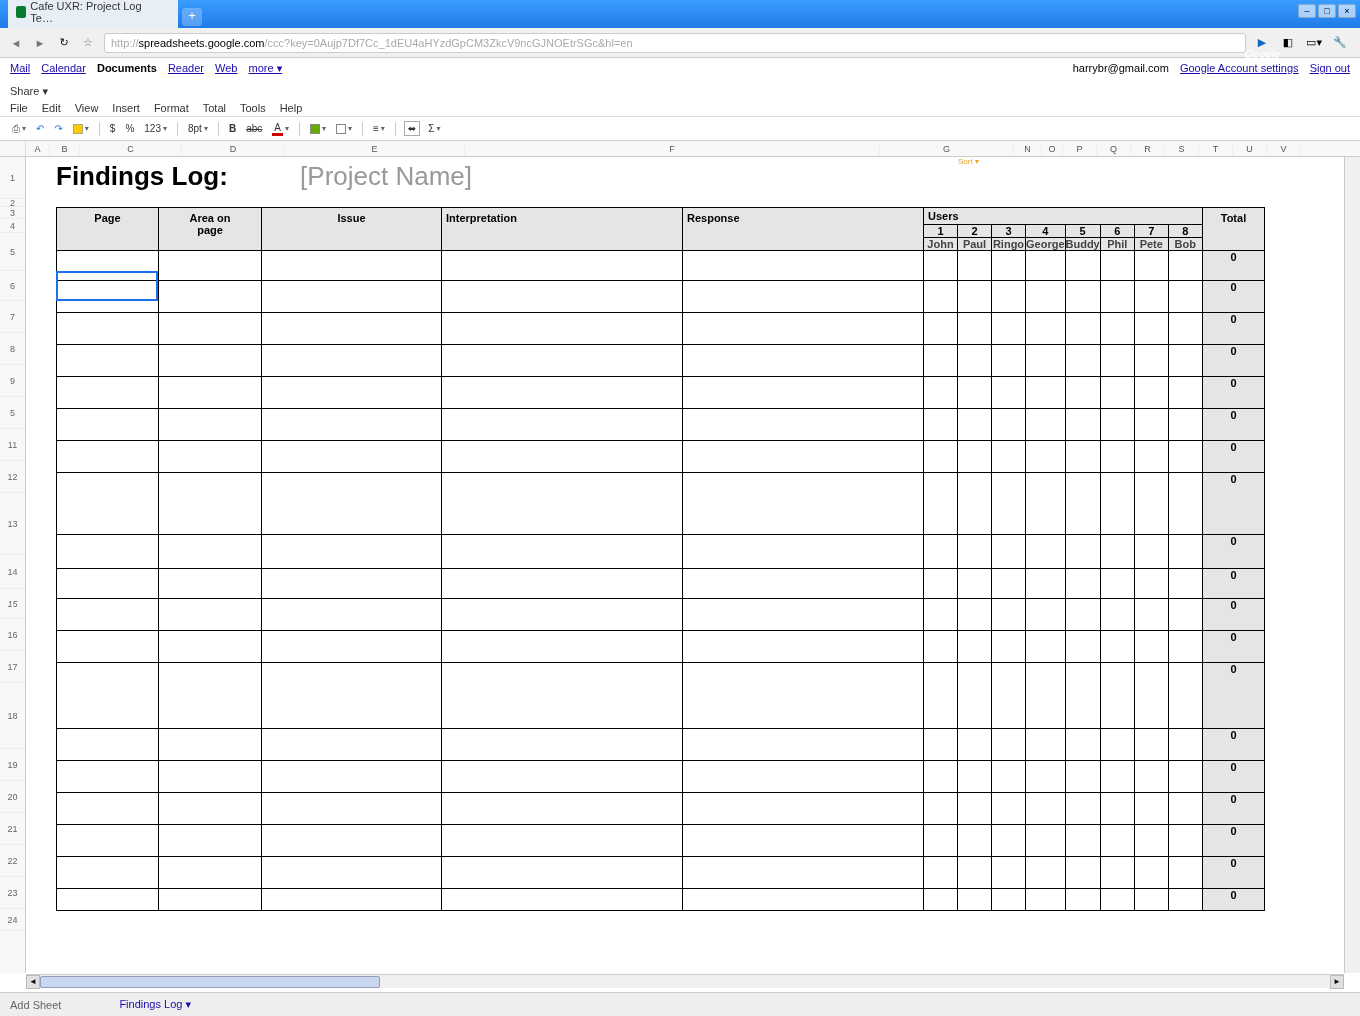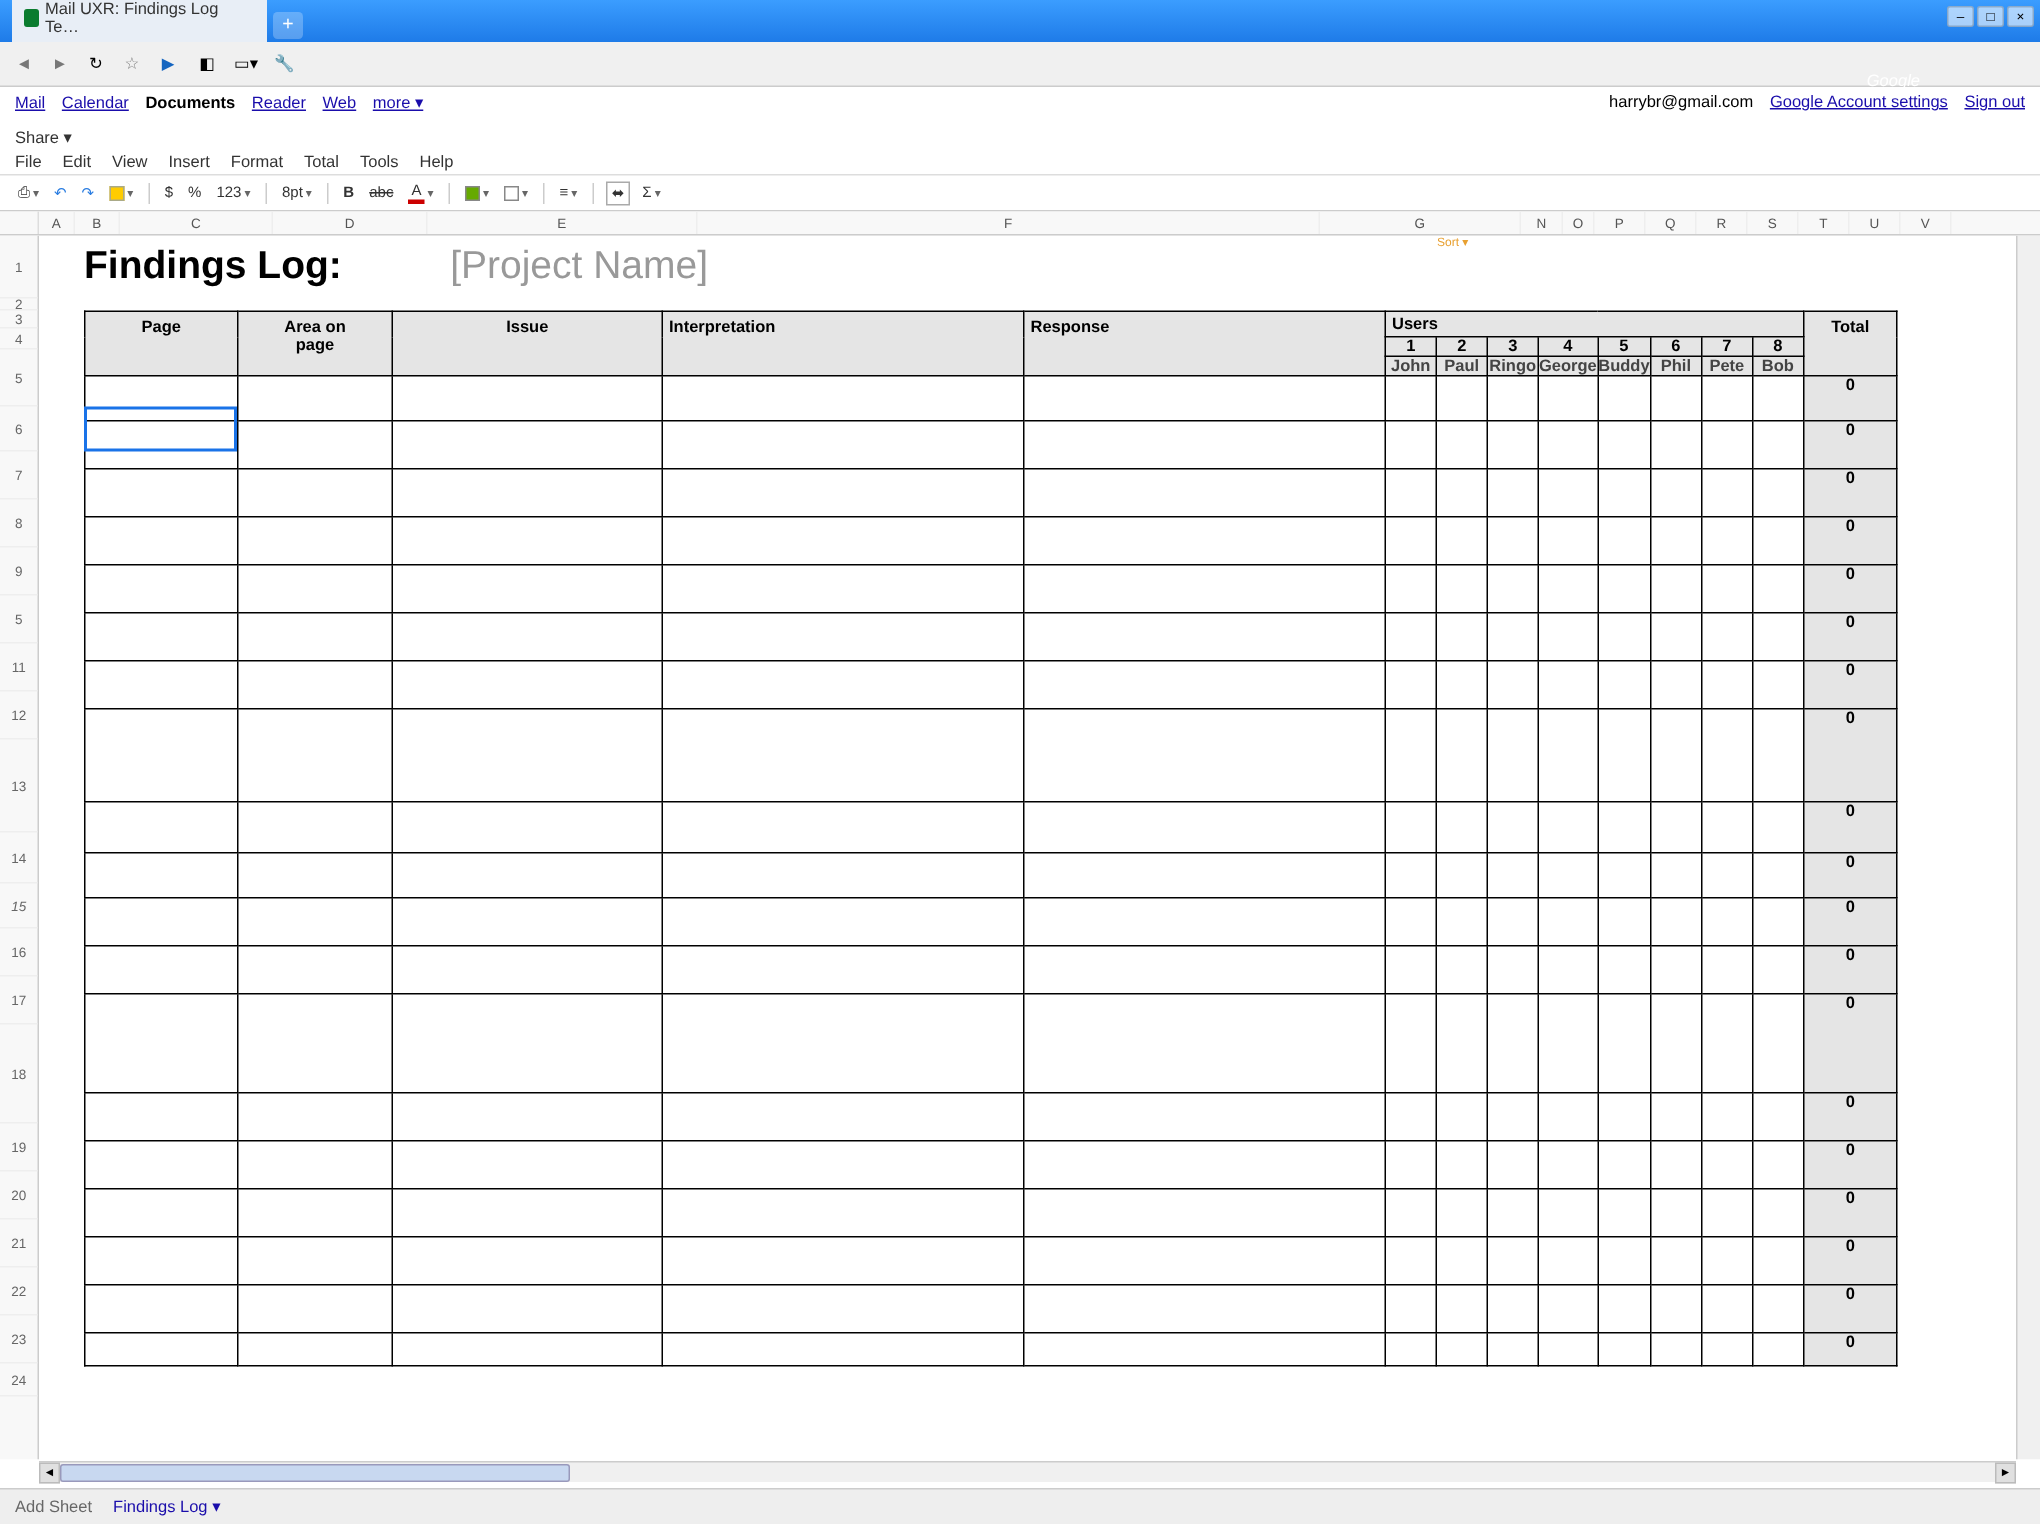--- a/index.html
+++ b/index.html
@@ -94,44 +94,47 @@
 
 .hscroll { position: absolute; bottom: 28px; left: 26px; right: 16px; height: 14px; background: #f0f0f0; border-top: 1px solid #ccc; display: flex; align-items: center; }
 .hscroll .arrow { width: 14px; height: 14px; background: #e0e0e0; border: 1px solid #bbb; font-size: 8px; text-align: center; line-height: 12px; }
 .hscroll .track { flex: 1; position: relative; height: 14px; }
 .hscroll .thumb { position: absolute; left: 0; width: 340px; height: 12px; top: 1px; background: #c8d8f0; border: 1px solid #99b; border-radius: 2px; }
 .vscroll { position: absolute; right: 0; top: 0; bottom: 0; width: 16px; background: #f0f0f0; border-left: 1px solid #ccc; }
 
 
 .sheet-tabs { position: absolute; bottom: 0; left: 0; right: 0; height: 24px; background: #eee; border-top: 1px solid #ccc; display: flex; align-items: center; padding: 0 10px; gap: 14px; font-size: 11px; }
 .sheet-tabs .add { color: #666; }
-.sheet-tabs .tab { color: #1a0dab; }
+.sheet-tabs .tab { color: #1a0dab; margin-left: 44px; }
 </style>
 </head>
 <body>
 
 <div class="browser-titlebar">
   <div class="browser-tab">
     <div class="favicon"></div>
-    <span>Mail UXR: Findings Log Te…</span>
+    <span>Cafe UXR: Project Log Te…</span>
   </div>
   <div class="new-tab-btn">+</div>
   <span class="google-badge">Google</span>
   <div class="win-controls">
     <div class="win-btn">–</div>
     <div class="win-btn">□</div>
     <div class="win-btn">×</div>
   </div>
 </div>
 
 <div class="addr-bar">
   <div class="nav-icon">◄</div>
   <div class="nav-icon">►</div>
   <div class="nav-icon" style="opacity:1;">↻</div>
   <div class="nav-icon">☆</div>
+  <div class="addr-field">
+    <span class="rest">http://</span><span class="domain">spreadsheets.google.com</span><span class="rest">/ccc?key=0Aujp7Df7Cc_1dEU4aHYzdGpCM3ZkcV9ncGJNOEtrSGc&amp;hl=en</span>
+  </div>
   <div class="right-icons">
     <div class="nav-icon" style="color:#1565c0;opacity:1;">▶</div>
     <div class="nav-icon" style="opacity:1;">◧</div>
     <div class="nav-icon" style="opacity:1;">▭▾</div>
     <div class="nav-icon" style="opacity:1;">🔧</div>
   </div>
 </div>
 
 <div class="g-nav">
   <div class="left">

